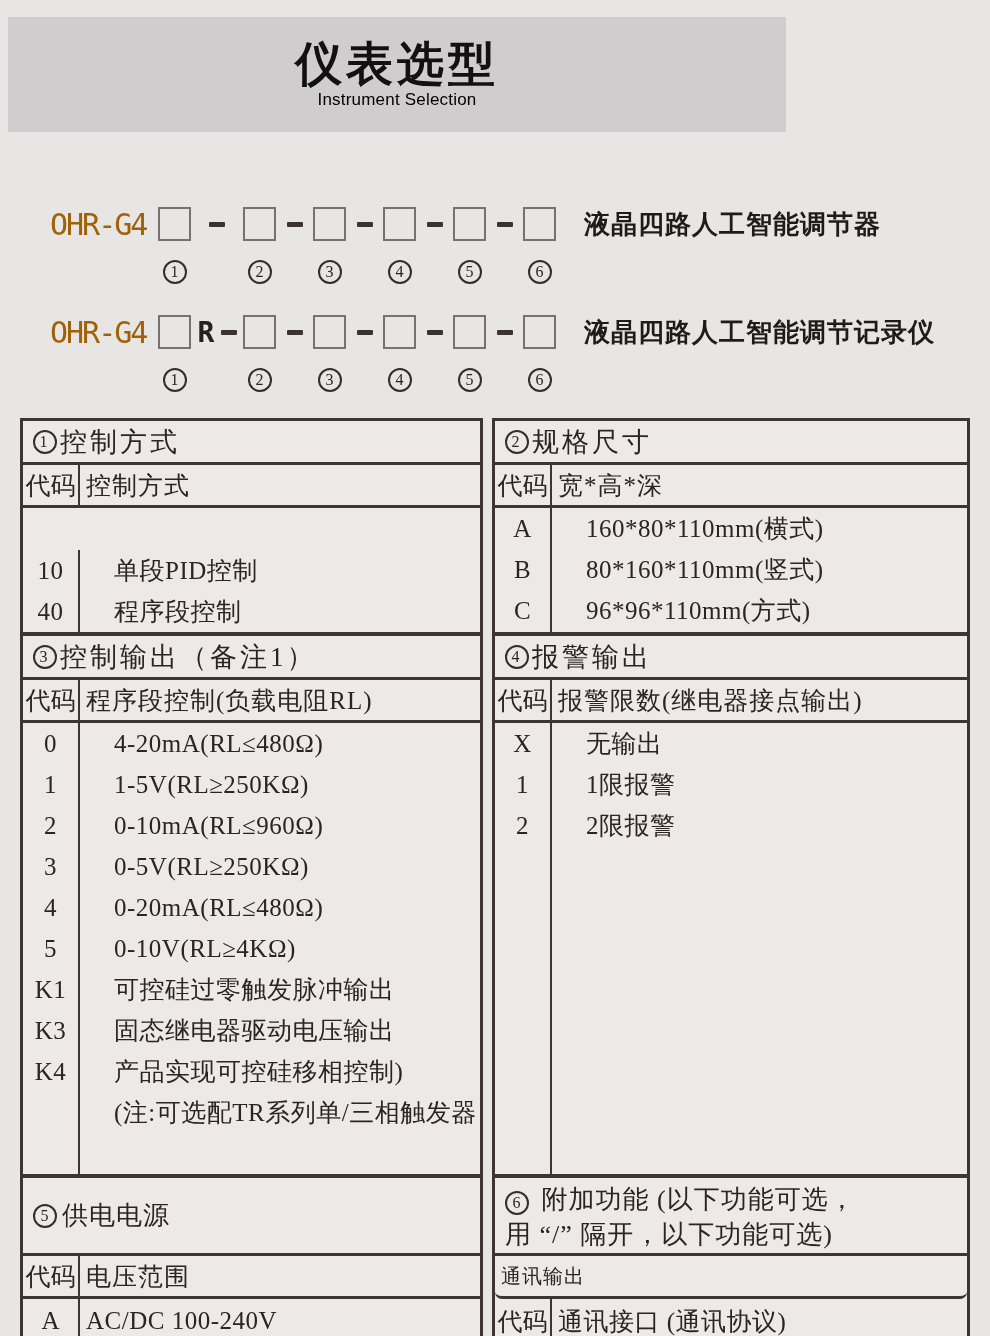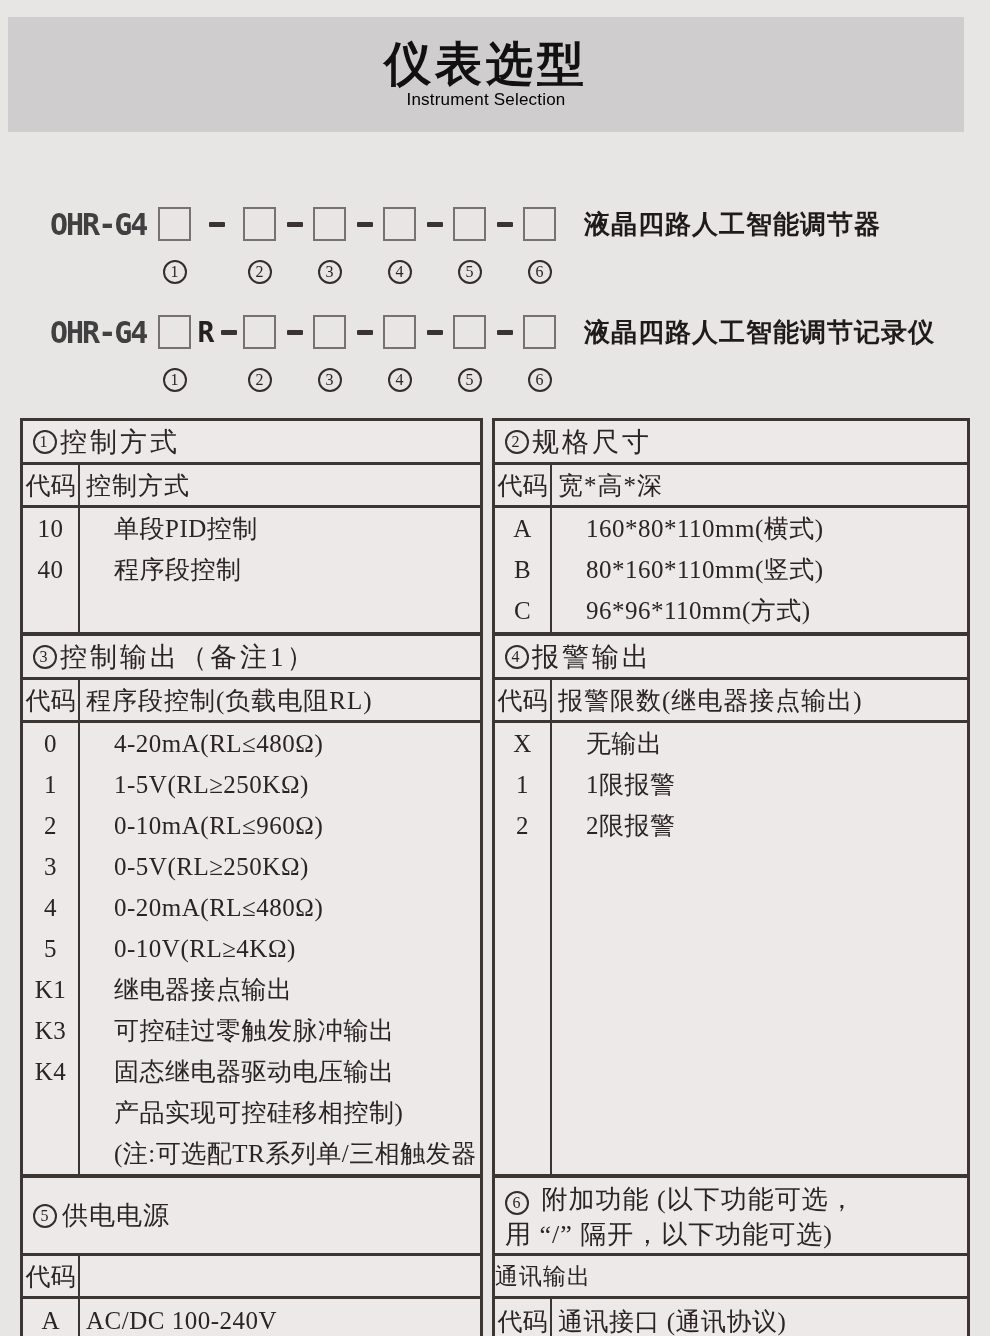--- a/index.html
+++ b/index.html
@@ -4,38 +4,38 @@
 <style>
   html,body{margin:0;padding:0;}
   body{
     width:990px;height:1336px;overflow:hidden;
     background:#e8e5e5;color:#2b2422;
     font-family:"Liberation Serif","DejaVu Serif",serif;
     -webkit-font-smoothing:antialiased;
   }
   
   .band{
-    margin:17px 0 0 8px;width:956px;height:115px;background:#d0cdce;
+    margin:17px 0 0 8px;width:778px;height:115px;background:#d0cdce;
     display:flex;flex-direction:column;align-items:center;justify-content:center;
   }
   .band .title{
     font-family:"Liberation Sans","DejaVu Sans",sans-serif;
     font-weight:700;font-size:47px;letter-spacing:4px;color:#111;line-height:1.05;
   }
   .band .subtitle{
     font-family:"Liberation Sans","DejaVu Sans",sans-serif;
     font-size:17px;color:#000000;margin-top:1px;letter-spacing:0.2px;
   }
   
   .model-section{margin-top:58px;padding-top:12px;}
   .mrow{display:flex;align-items:center;padding-left:50px;height:44px;}
   .mprefix{
     width:108px;flex:none;
     font-family:"DejaVu Sans Mono","Liberation Mono",monospace;
-    font-weight:700;font-size:30px;letter-spacing:-2px;color:#404040;
+    font-weight:400;font-size:30px;letter-spacing:-2px;color:#a16207;
   }
   .mbox{flex:none;width:33px;height:34px;border:2px solid #77716f;background:transparent;box-sizing:border-box;}
   .mdash{flex:none;width:37px;display:flex;align-items:center;justify-content:center;}
   .mdash.wide{width:52px;}
   .bar{width:16px;height:5px;background:#3a3331;border-radius:1px;}
   .rslot{justify-content:space-evenly;}
   .rlabel{
     font-family:"DejaVu Sans Mono","Liberation Mono",monospace;
     font-weight:700;font-size:28px;color:#262120;
   }
@@ -81,21 +81,21 @@
   }
   .subhead .dcol-h{
     flex:1;display:flex;align-items:center;padding-left:6px;font-size:25px;letter-spacing:1px;white-space:nowrap;
   }
   .cbody{display:flex;}
   .cbody .ccol{flex:none;width:55px;border-right:2px solid #3c3532;text-align:center;}
   .cbody .dcol{flex:1;padding-left:6px;margin-left:28px;}
   .cline{height:41px;line-height:41px;font-size:25px;white-space:nowrap;letter-spacing:0.5px;}
   .fullrow{
     height:40px;border-bottom:3px solid #3c3532;display:flex;align-items:center;
-    font-size:23px;letter-spacing:1px;
+    padding-left:6px;font-size:20px;letter-spacing:1px;border-radius:7px;
   }
   .lastrow{display:flex;height:44px;}
   .lastrow .ccol{flex:none;width:55px;border-right:2px solid #3c3532;
     display:flex;align-items:center;justify-content:center;font-size:25px;}
   .lastrow .dcol{flex:1;display:flex;align-items:center;padding-left:6px;font-size:25px;letter-spacing:0.5px;white-space:nowrap;}
 </style>
 </head>
 <body>
 
 <div class="band">
@@ -217,21 +217,21 @@
 
     <div class="sec first">
       <div class="sec-h">
         <span class="circ">1</span>
         <span>控制方式</span>
       </div>
       <div class="subhead">
         <div class="ccol-h">代码</div>
         <div class="dcol-h">控制方式</div>
       </div>
-      <div class="cbody" style="height:124px;">
+      <div class="cbody" style="height:124px;align-items:flex-end;">
         <div class="ccol">
           <div class="cline">10</div>
           <div class="cline">40</div>
         </div>
         <div class="dcol">
           <div class="cline">单段PID控制</div>
           <div class="cline">程序段控制</div>
         </div>
       </div>
     </div>
@@ -259,36 +259,36 @@
           <div class="cline"></div>
           <div class="cline"></div>
         </div>
         <div class="dcol">
           <div class="cline">4-20mA(RL≤480Ω)</div>
           <div class="cline">1-5V(RL≥250KΩ)</div>
           <div class="cline">0-10mA(RL≤960Ω)</div>
           <div class="cline">0-5V(RL≥250KΩ)</div>
           <div class="cline">0-20mA(RL≤480Ω)</div>
           <div class="cline">0-10V(RL≥4KΩ)</div>
-          <div class="cline">继电器接点输出</div>
           <div class="cline">可控硅过零触发脉冲输出</div>
           <div class="cline">固态继电器驱动电压输出</div>
           <div class="cline">产品实现可控硅移相控制)</div>
           <div class="cline">(注:可选配TR系列单/三相触发器</div>
         </div>
       </div>
     </div>
 
     <div class="sec">
       <div class="sec-h2 center">
         <span class="circ">5</span>
         <span>供电电源</span>
       </div>
       <div class="subhead">
         <div class="ccol-h">代码</div>
+        <div class="dcol-h">电压范围</div>
       </div>
       <div class="lastrow">
         <div class="ccol">A</div>
         <div class="dcol">AC/DC 100-240V</div>
       </div>
     </div>
   </div>
 
   <div class="tbl right">
 

